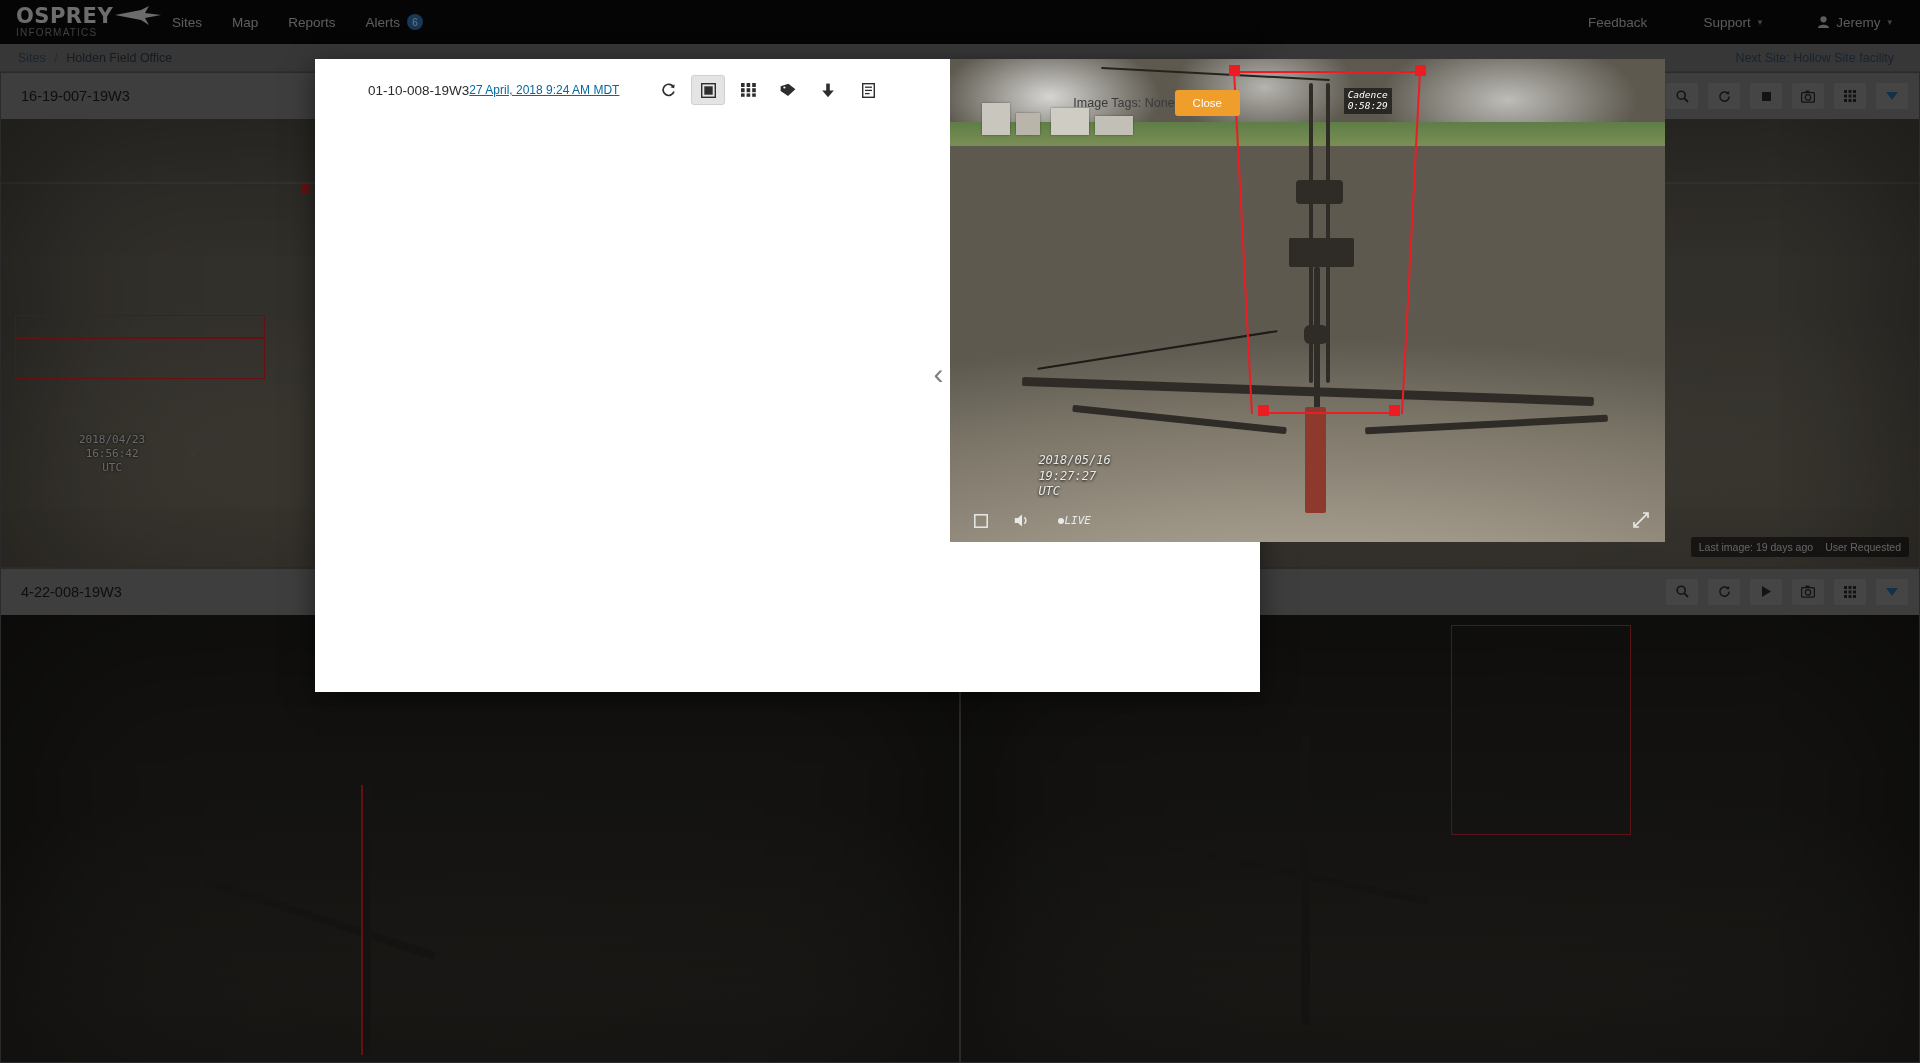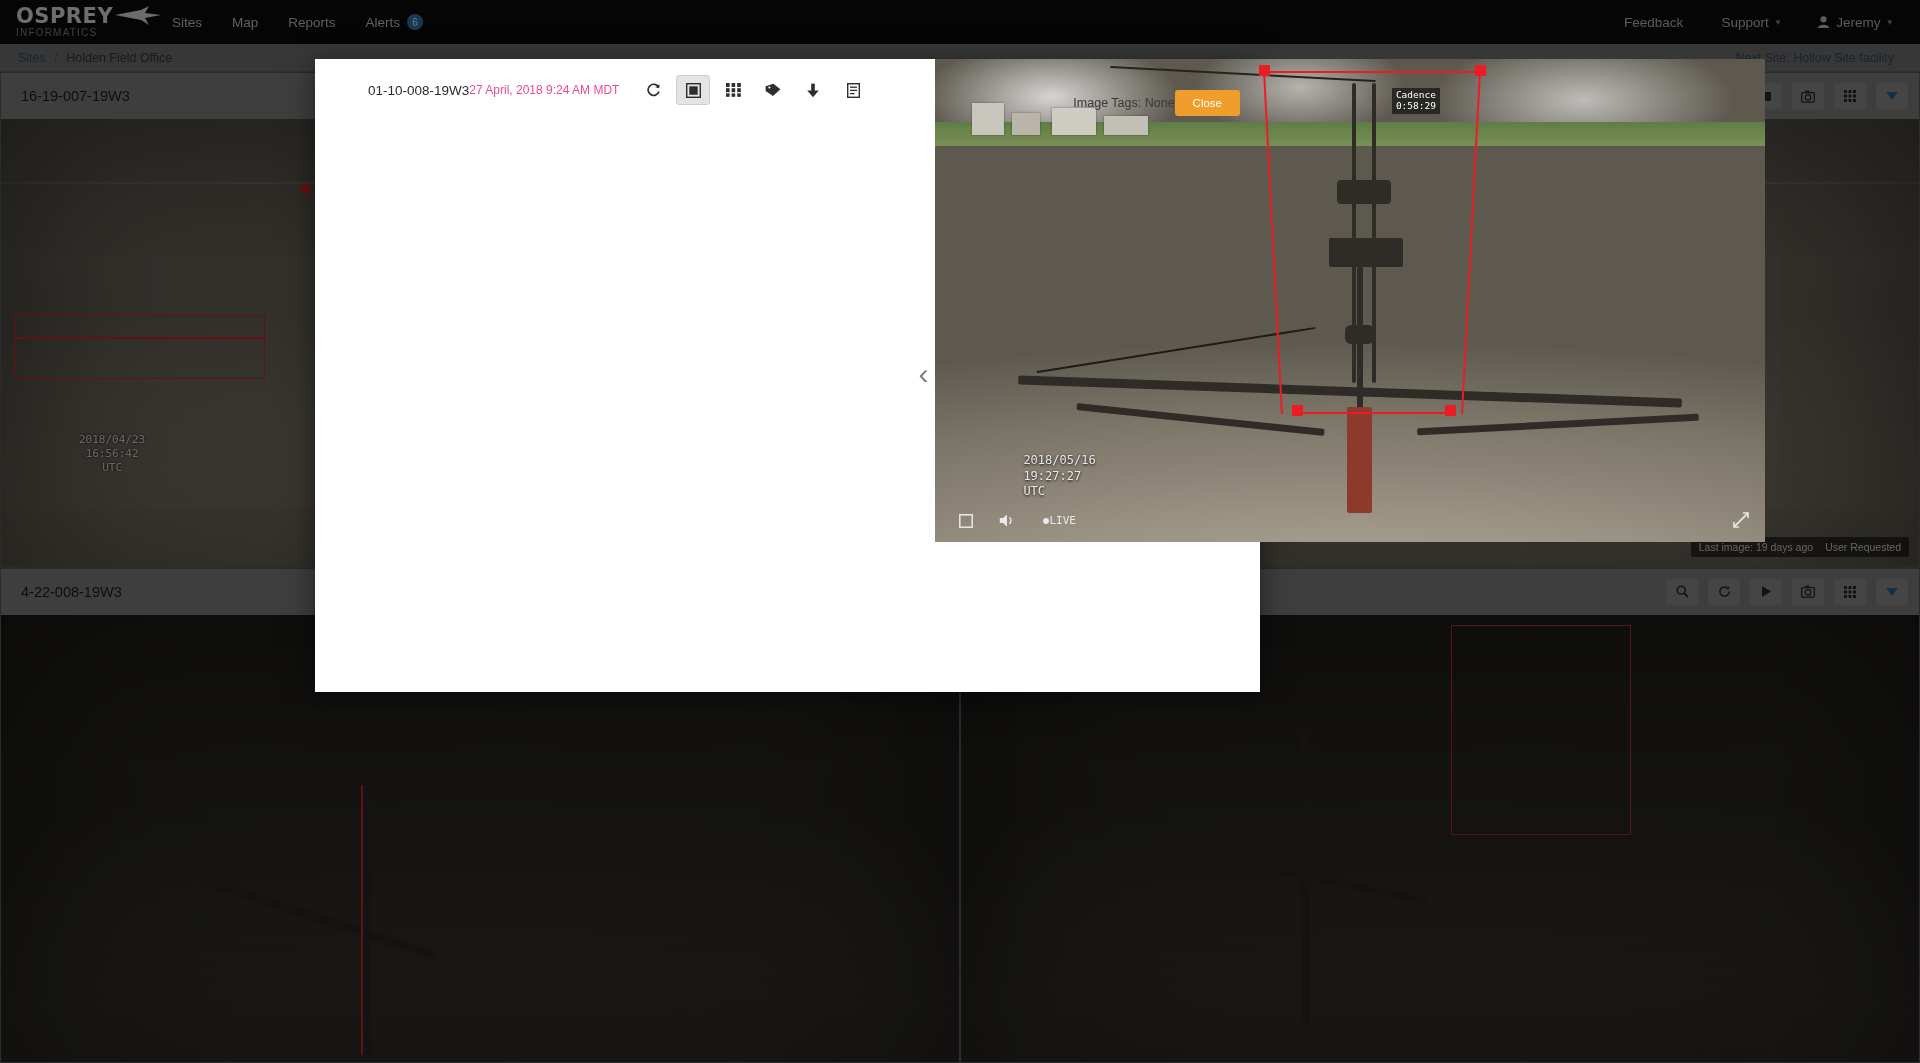--- a/index.html
+++ b/index.html
@@ -18,21 +18,21 @@
   .logo-text{ position:relative; line-height:1; }
   .logo-main{ font-size:21px; font-weight:bold; color:#f2f2f2; letter-spacing:.5px; font-family:"DejaVu Sans", sans-serif;}
   .logo-sub{ font-size:10px; color:#8d8d8d; letter-spacing:1.2px; margin-top:1px;}
   .logo-bird{ margin-left:2px; }
   .nav-items{ display:flex; align-items:center; margin-left:16px; gap:30px; }
   .nav-item{ font-size:13.5px; color:#cfcfcf; cursor:pointer; display:flex; align-items:center; gap:7px;}
   .badge{
     background:#2f7fc1; color:#fff; font-size:10px; border-radius:50%;
     width:16px; height:16px; display:inline-flex; align-items:center; justify-content:center;
   }
-  .nav-right{ margin-left:auto; display:flex; align-items:center; gap:38px; margin-right:28px; }
+  .nav-right{ margin-left:auto; display:flex; align-items:center; gap:56px; margin-right:28px; }
   .nav-right .nav-item{ color:#c7c7c7; }
   .caret{ font-size:9px; color:#9a9a9a; }
   .user-icon{ color:#cfcfcf; font-size:12px; }
 
   
   .crumbbar{
     position:absolute; top:44px; left:0; width:1920px; height:28px;
     background:#7a7a7a; display:flex; align-items:center; z-index:35;
     border-bottom:1px solid #6b6b6b;
   }
@@ -111,32 +111,32 @@
   .modal{
     position:absolute; left:315px; top:59px; width:945px; height:633px;
     background:#fff; z-index:60; box-shadow:0 6px 26px rgba(0,0,0,.5);
     display:flex; 
   }
   .modal-head{
     height:62px; display:flex; align-items:center; padding:0 20px 0 53px;
   }
   .modal-title{ font-size:13.5px; color:#2b2b2b; }
   .modal-head-right{ margin-left:auto; display:flex; align-items:center; gap:0; }
-  .modal-date{ font-size:12px; color:#ec4899; margin-right:14px; }
+  .modal-date{ font-size:12px; color:#0369a1; margin-right:29px;text-decoration:underline; }
   .mbtn{
     width:34px; height:30px; display:flex; align-items:center; justify-content:center;
     cursor:pointer; color:#2e2e2e; border:1px solid transparent; border-radius:3px;
     margin:0 3px;
   }
   .mbtn.active{ background:#e4e4e4; border-color:#cfcfcf; }
 
   .modal-body{ position:relative; flex:1; padding:0 42px; }
   .viewer{
-    position:absolute; left:42px; top:0; width:830px; height:483px;
-    overflow:hidden; background:#0c4a6e;
+    position:absolute; left:42px; top:0; width:715px; height:483px;
+    overflow:hidden; background:#0c4a6e;font-style:italic;
   }
   .viewer .photo-main{
     position:absolute; inset:0;
     background:
       radial-gradient(ellipse 130% 60% at 50% 118%, #b9b1a0 0%, #9a9283 40%, #7a7467 75%, #5d594f 100%),
       linear-gradient(#7fb3d8 0 9%, #88b8da 9% 13%, #6d8a5f 13% 17%, #9c9482 17%, #85806f 100%);
   }
   .sky-clouds{
     position:absolute; left:0; right:0; top:0; height:13%;
     background:

